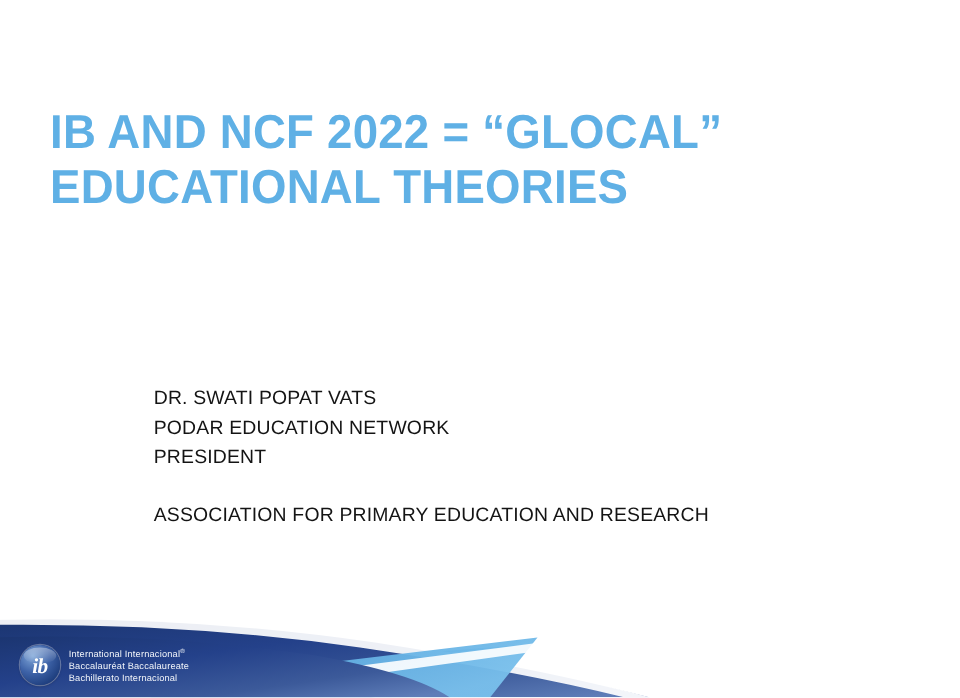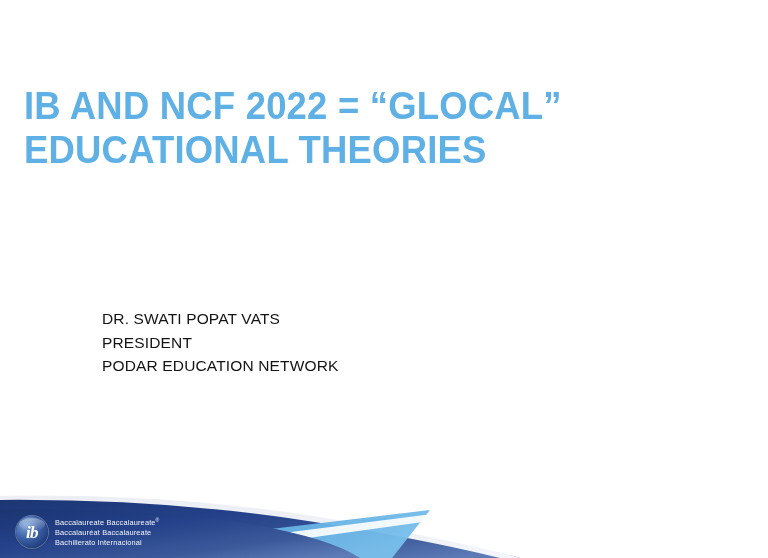--- a/index.html
+++ b/index.html
@@ -16,21 +16,21 @@
     position: relative;
     width: 768px;
     height: 558px;
     background: #ffffff;
     overflow: hidden;
   }
 
   
   .title-block {
     position: absolute;
-    left: 24px;
+    left: 40px;
     top: 84px;
     width: 600px;
   }
   .title-line {
     font-family: "Liberation Sans Narrow", "Liberation Sans", sans-serif;
     font-weight: bold;
     font-size: 38px;
     line-height: 44px;
     letter-spacing: 0.2px;
     color: #5FB0E5;
@@ -47,20 +47,21 @@
     width: 560px;
   }
   .body-line {
     font-family: "Liberation Sans", sans-serif;
     font-weight: normal;
     font-size: 15.5px;
     line-height: 23.6px;
     color: #141414;
     letter-spacing: 0.15px;
     white-space: nowrap;
+    margin-left: 21px;
   }
   .body-spacer {
     height: 23.6px;
   }
 
   
   .banner {
     position: absolute;
     left: 0;
     bottom: 0;
@@ -140,23 +141,24 @@
 
 <div class="slide">
 
   <div class="title-block">
     <div class="title-line">IB AND NCF 2022 = “GLOCAL”</div>
     <div class="title-line">EDUCATIONAL THEORIES</div>
   </div>
 
   <div class="body-block">
     <div class="body-line">DR. SWATI POPAT VATS</div>
+    <div class="body-line">PODAR EDUCATION NETWORK</div>
     <div class="body-line">PRESIDENT</div>
-    <div class="body-line">PODAR EDUCATION NETWORK</div>
     <div class="body-spacer"></div>
+    <div class="body-line">ASSOCIATION FOR PRIMARY EDUCATION AND RESEARCH</div>
   </div>
 
   <div class="banner">
     <svg viewBox="0 0 768 78" preserveAspectRatio="none">
       <defs>
         <linearGradient id="gNavy" x1="0" y1="0" x2="1" y2="0.9">
           <stop offset="0%" stop-color="#1B3570"></stop>
           <stop offset="40%" stop-color="#24418A"></stop>
           <stop offset="75%" stop-color="#3C5A9A"></stop>
           <stop offset="100%" stop-color="#5E7DB8"></stop>
@@ -194,20 +196,20 @@
       <path d="M -10 30 Q 130 26 250 44 Q 330 58 360 78 L -10 78 Z" fill="url(#gNavy)"></path>
 
       <path d="M -10 12 Q 140 8 290 28 L 286 31 Q 140 12 -10 16 Z" fill="#FFFFFF" opacity="0.55"></path>
     </svg>
 
     <div class="ib-logo">
       <div class="ib-mark">
         <span class="ib-mark-text">ib</span>
       </div>
       <div class="ib-words">
-        <div class="ib-word-line"><span>Baccalaureate Baccalaureate</span><sup>®</sup></div>
+        <div class="ib-word-line"><span>International Internacional</span><sup>®</sup></div>
         <div class="ib-word-line">Baccalauréat Baccalaureate</div>
         <div class="ib-word-line">Bachillerato Internacional</div>
       </div>
     </div>
   </div>
 
 </div>
 
 </body></html>

